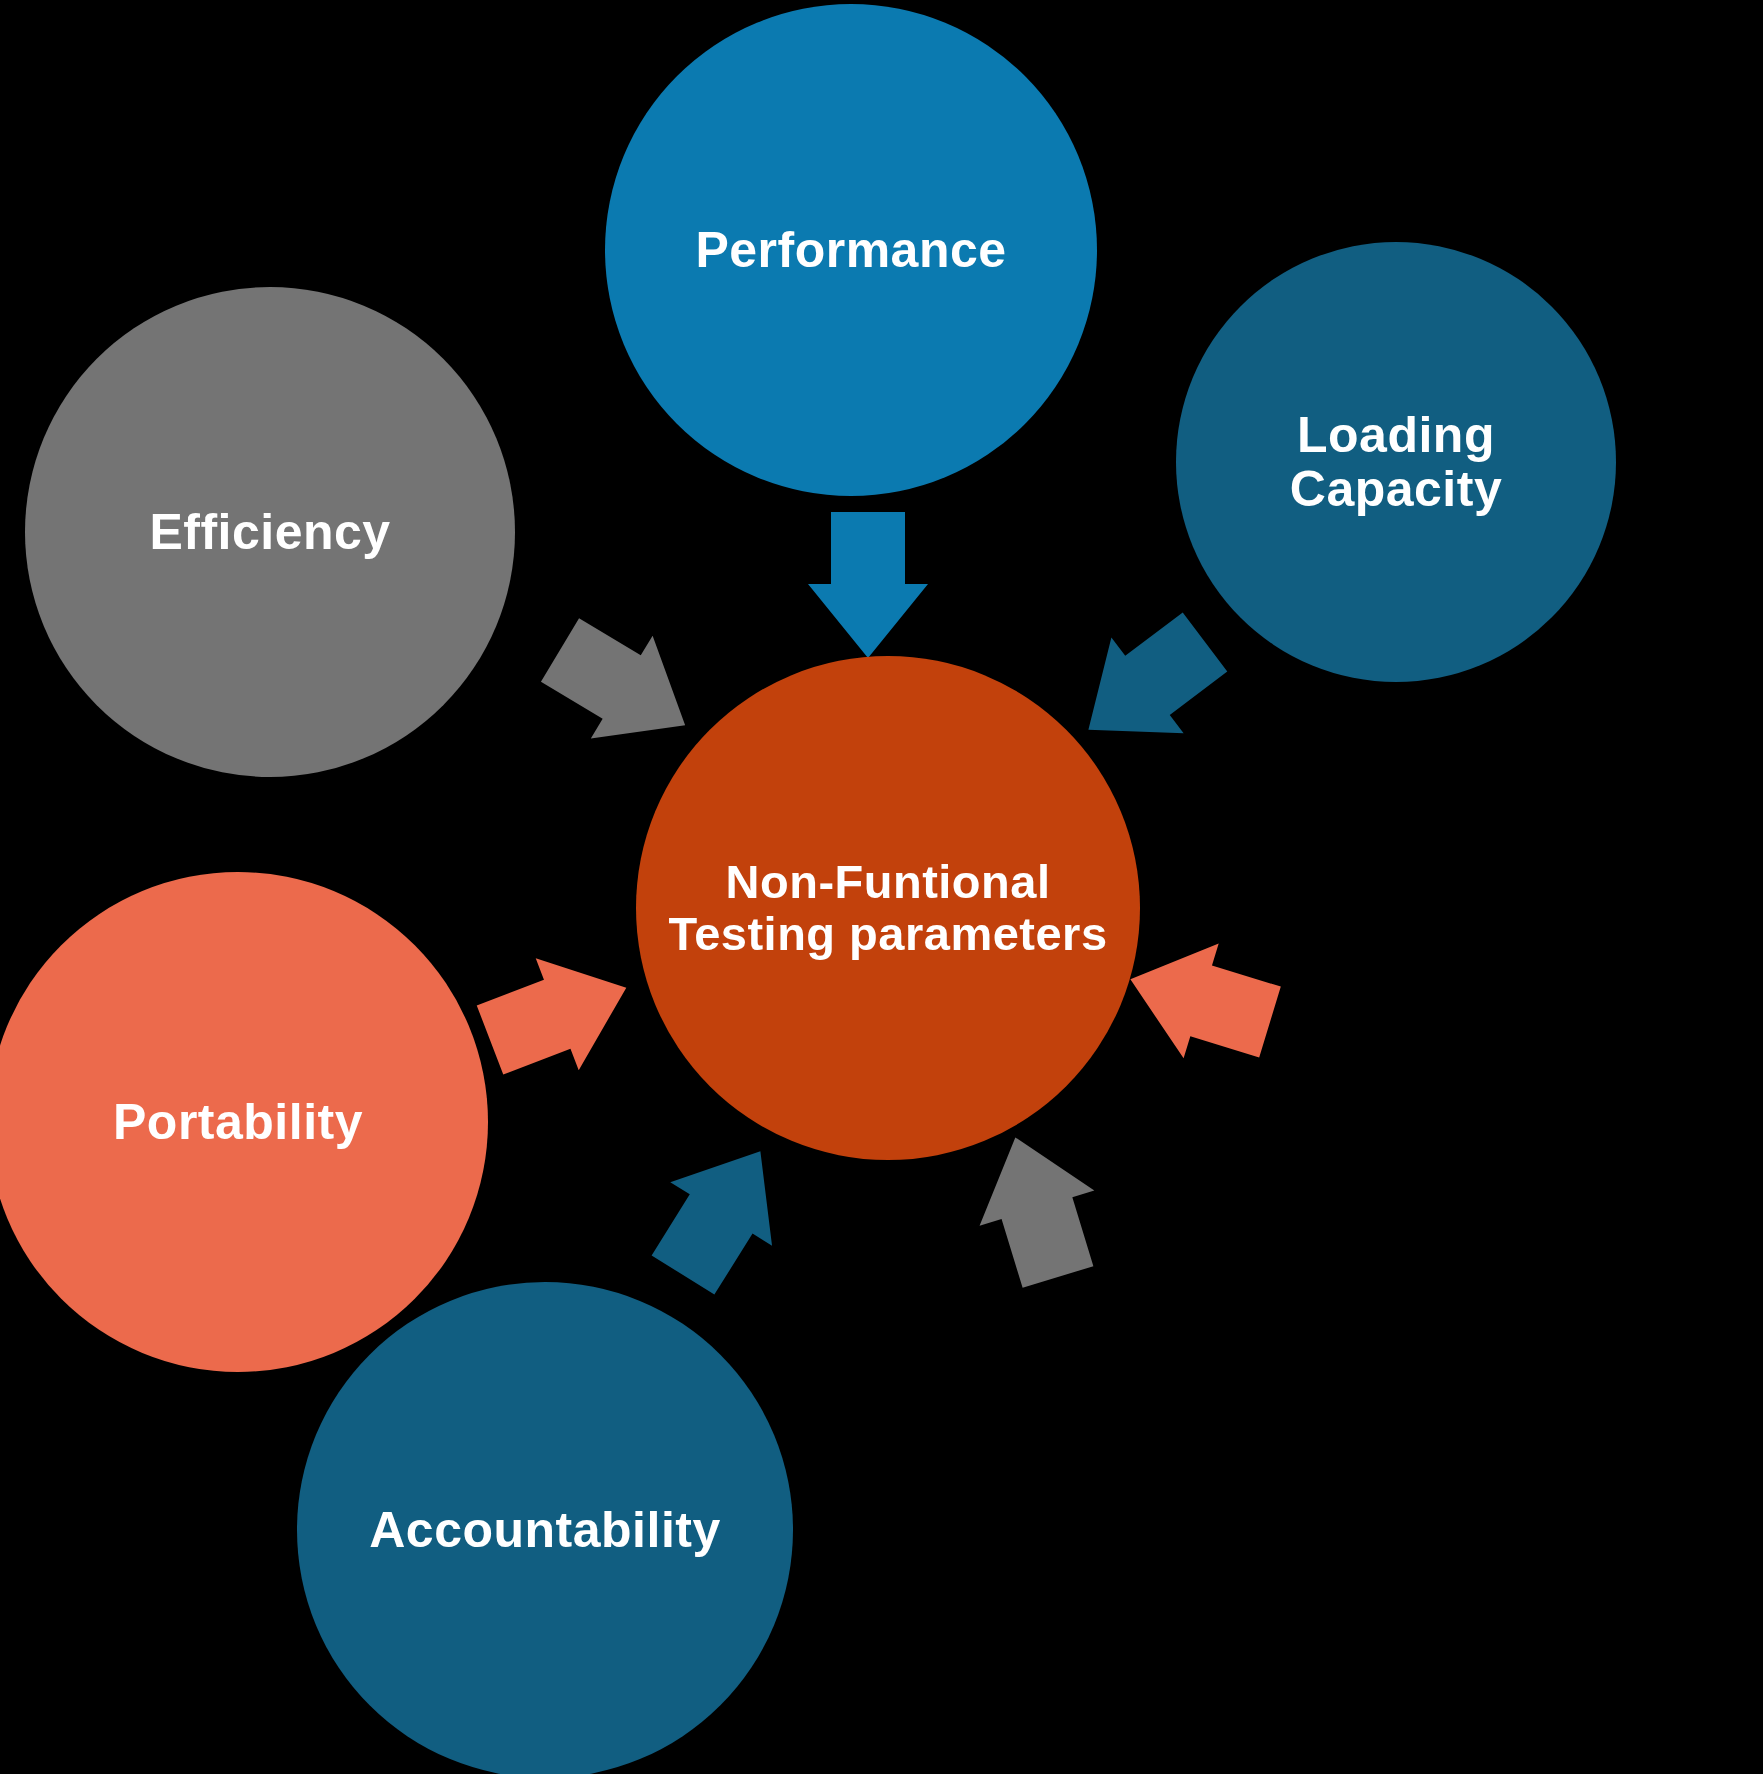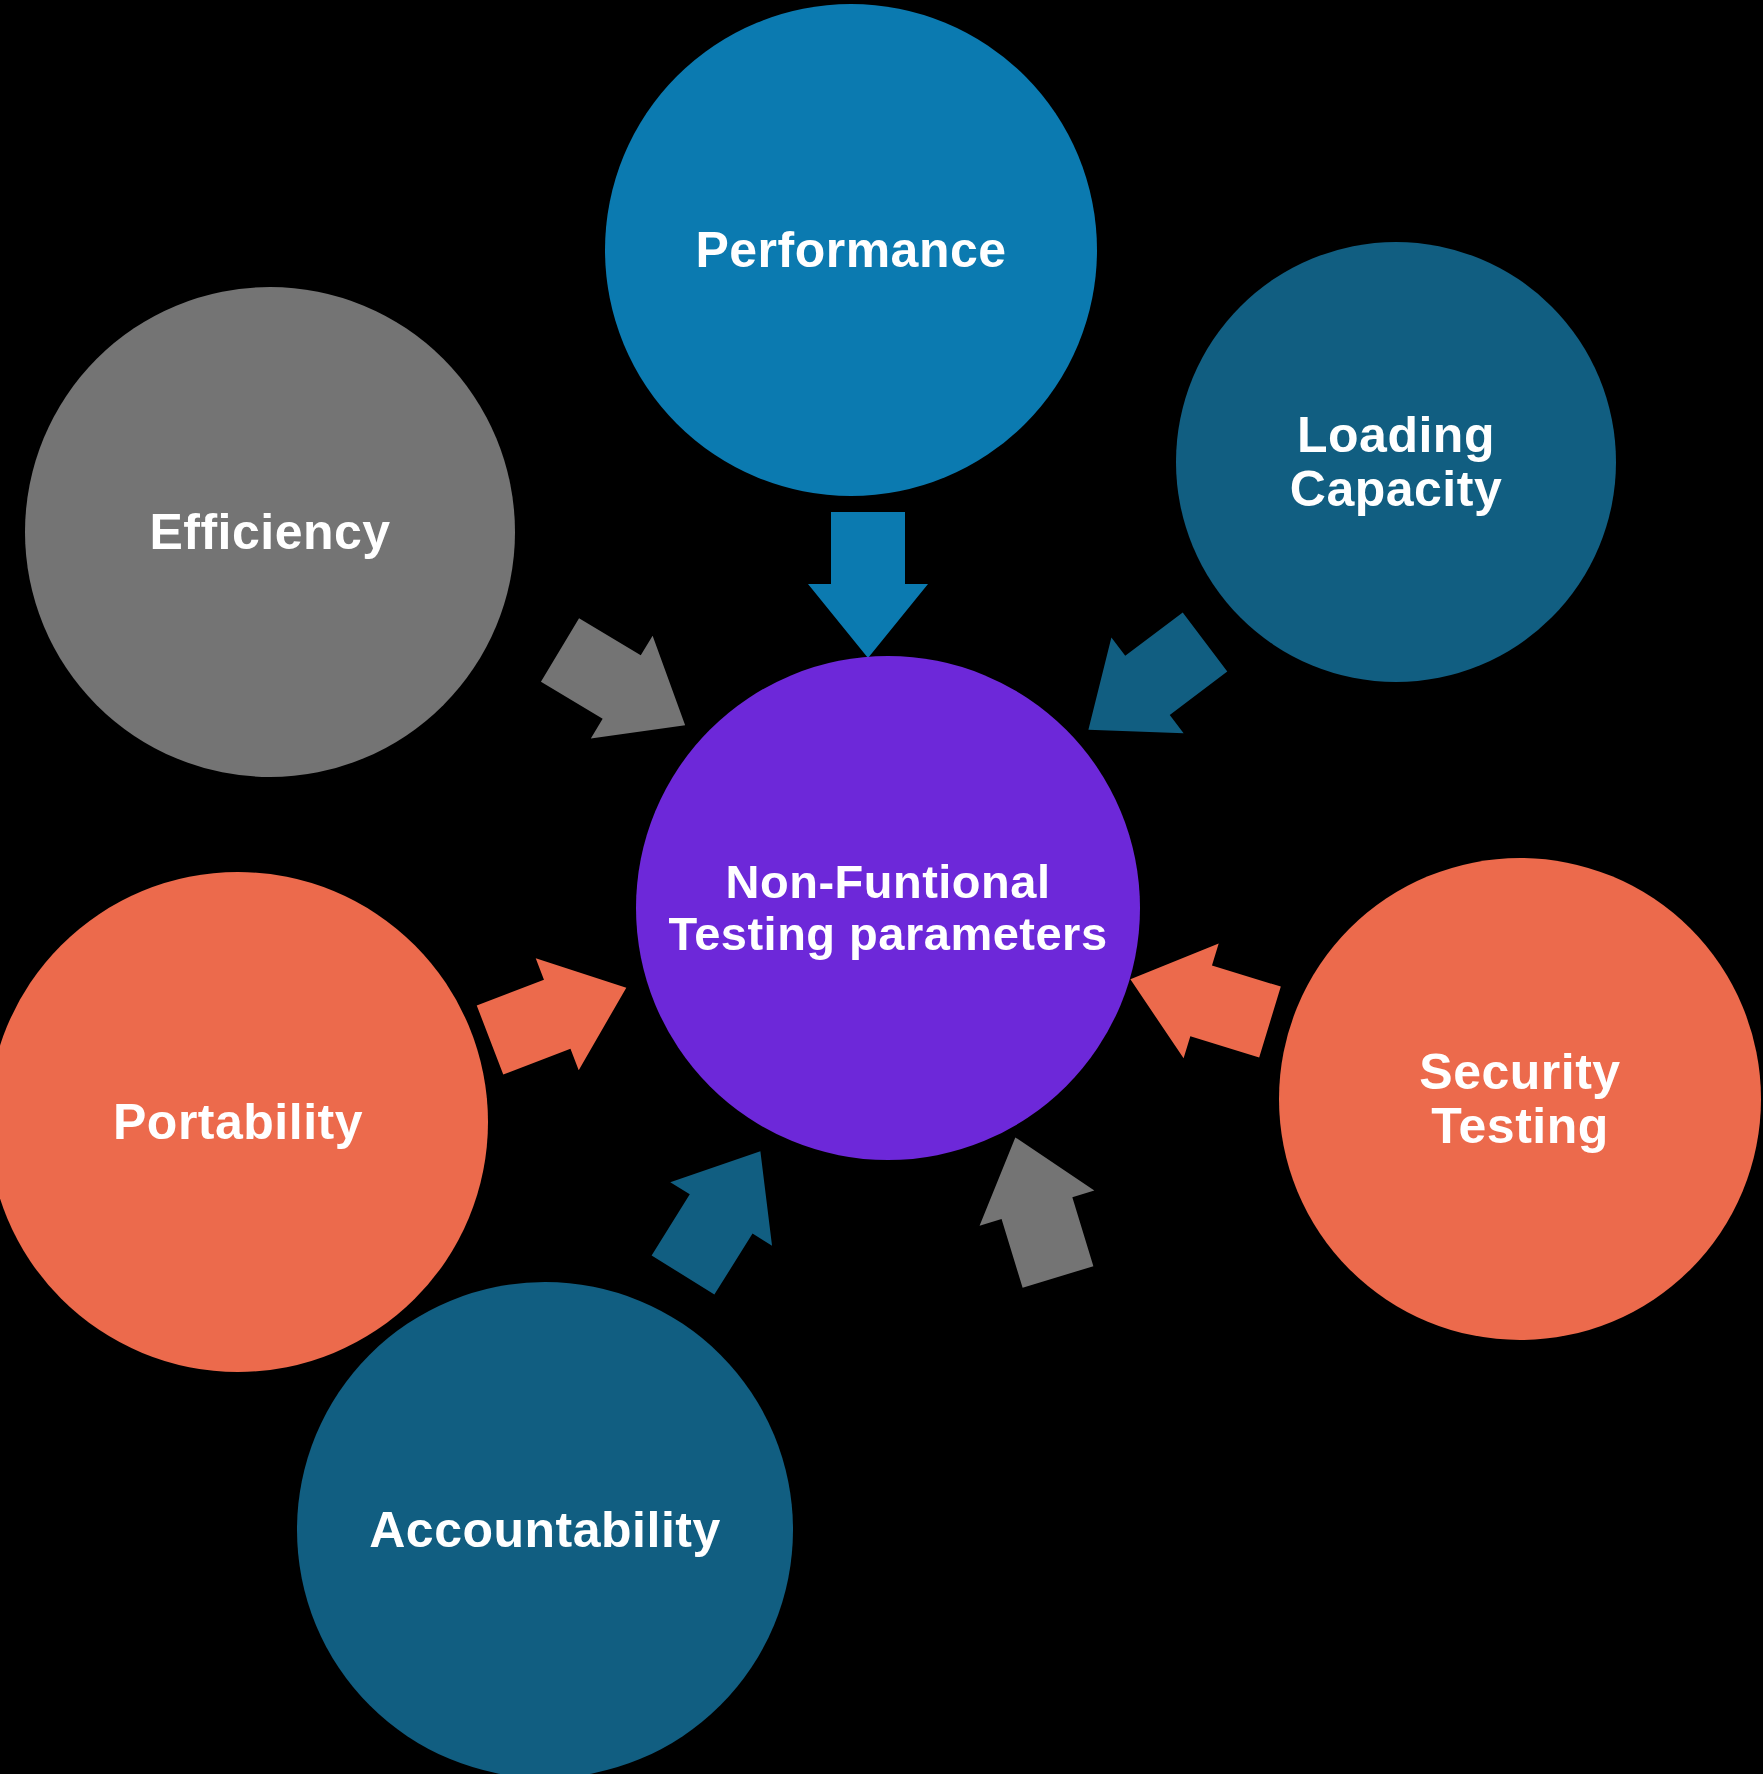--- a/index.html
+++ b/index.html
@@ -71,36 +71,32 @@
 
   <div class="circle node-loading" style="background-color: rgb(17, 94, 129);">
     <span class="label">Loading
 Capacity</span>
   </div>
 
   <div class="circle node-performance" style="background-color: rgb(11, 122, 176);">
     <span class="label">Performance</span>
   </div>
 
-  <div class="circle node-security" style="background-color: rgb(236, 106, 76);">
-    <span class="label">Security
-Testing</span>
-  </div>
 
 
   <div class="circle node-accountability" style="background-color: rgb(17, 94, 129);">
     <span class="label">Accountability</span>
   </div>
 
   <div class="circle node-reliability" style="background-color: rgb(236, 106, 76);">
     <span class="label">Portability</span>
   </div>
 
   <div class="circle node-efficiency" style="background-color: rgb(116, 116, 116);">
     <span class="label">Efficiency</span>
   </div>
 
-  <div class="circle node-center" style="background-color: #6d28d9;">
+  <div class="circle node-center" style="background-color: #c2410c;">
     <span class="label center-label">Non-Funtional
 Testing parameters</span>
   </div>
 
 </div>
 
 </body></html>

